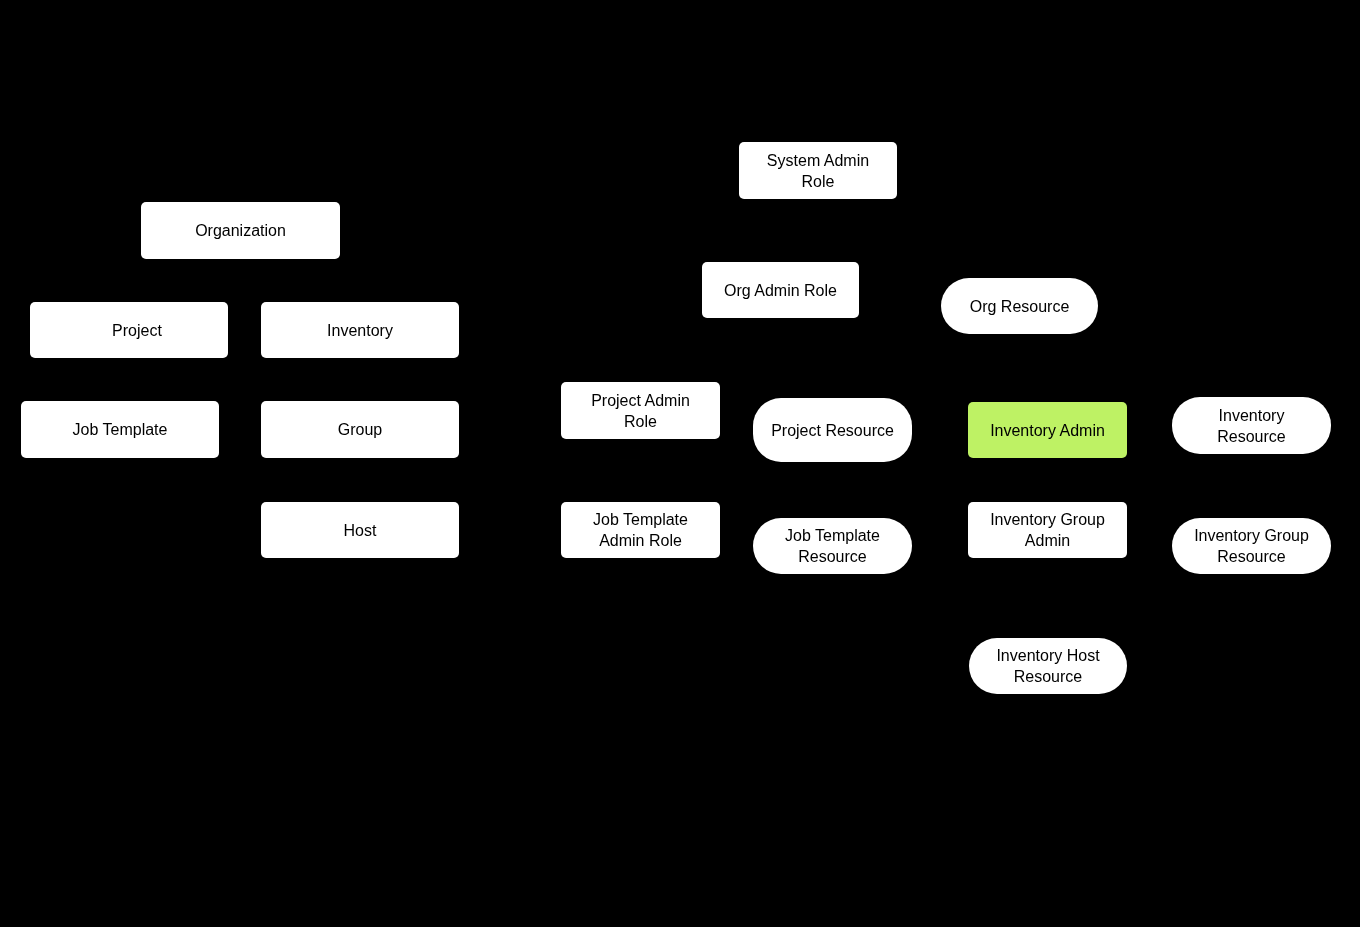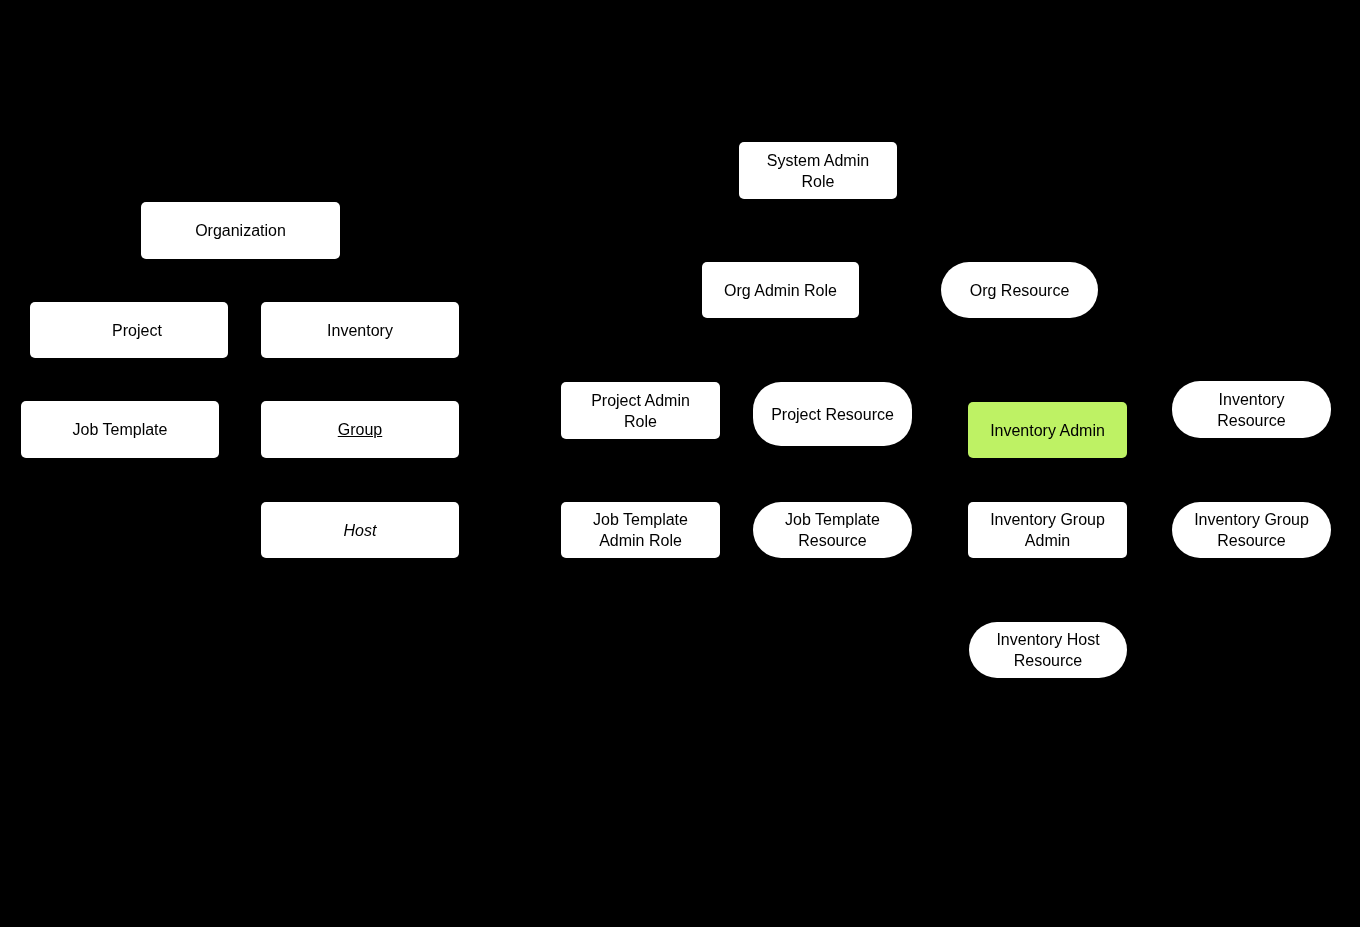--- a/index.html
+++ b/index.html
@@ -26,20 +26,21 @@
     display: flex;
     align-items: center;
     justify-content: center;
     text-align: center;
   }
   .node.rect {
     border-radius: 5px;
   }
   .node.pill {
     border-radius: 28px;
+    margin-top: 16px;
   }
   .node-label {
     font-size: 16px;
     line-height: 21px;
     white-space: pre-line;
     padding: 0 8px;
   }
 </style>
 </head>
 <body style="background: rgb(0, 0, 0);">
@@ -51,23 +52,23 @@
     <div class="node rect" style="left: 30px; top: 302px; width: 198px; height: 56px; background: rgb(255, 255, 255); padding-left: 16px;">
       <span class="node-label" style="color: rgb(0, 0, 0);">Project</span>
     </div>
     <div class="node rect" style="left: 261px; top: 302px; width: 198px; height: 56px; background: rgb(255, 255, 255);">
       <span class="node-label" style="color: rgb(0, 0, 0);">Inventory</span>
     </div>
     <div class="node rect" style="left: 21px; top: 401px; width: 198px; height: 57px; background: rgb(255, 255, 255);">
       <span class="node-label" style="color: rgb(0, 0, 0);">Job Template</span>
     </div>
     <div class="node rect" style="left: 261px; top: 401px; width: 198px; height: 57px; background: rgb(255, 255, 255);">
-      <span class="node-label" style="color: rgb(0, 0, 0); text-decoration: underline;">Group</span>
+      <span class="node-label" style="color: rgb(0, 0, 0);">Group</span>
     </div>
-    <div class="node rect" style="left: 261px; top: 502px; width: 198px; height: 56px; background: rgb(255, 255, 255); font-style: italic;">
+    <div class="node rect" style="left: 261px; top: 502px; width: 198px; height: 56px; background: rgb(255, 255, 255);">
       <span class="node-label" style="color: rgb(0, 0, 0);">Host</span>
     </div>
     <div class="node rect" style="left: 739px; top: 142px; width: 158px; height: 57px; background: rgb(255, 255, 255);">
       <span class="node-label" style="color: rgb(0, 0, 0);">System Admin
 Role</span>
     </div>
     <div class="node rect" style="left: 702px; top: 262px; width: 157px; height: 56px; background: rgb(255, 255, 255);">
       <span class="node-label" style="color: rgb(0, 0, 0);">Org Admin Role</span>
     </div>
     <div class="node pill" style="left: 941px; top: 262px; width: 157px; height: 56px; background: rgb(255, 255, 255);">

